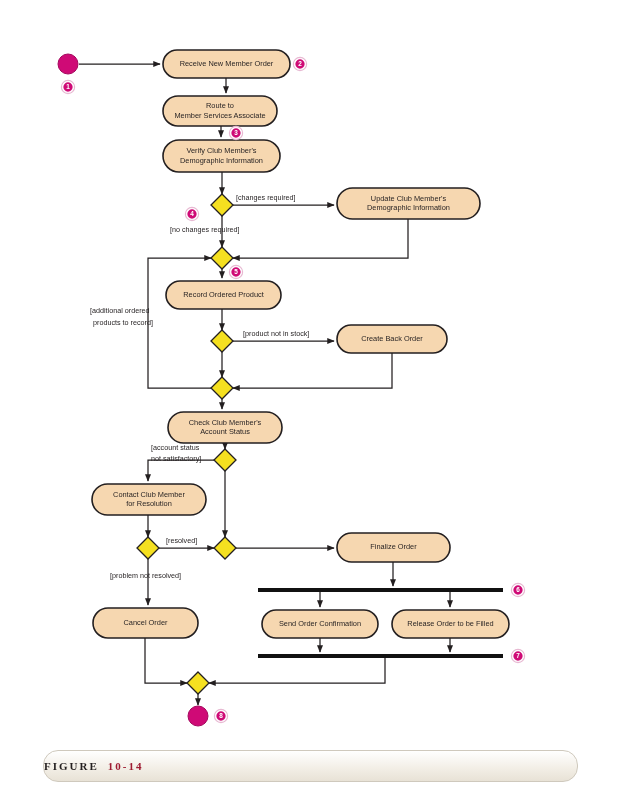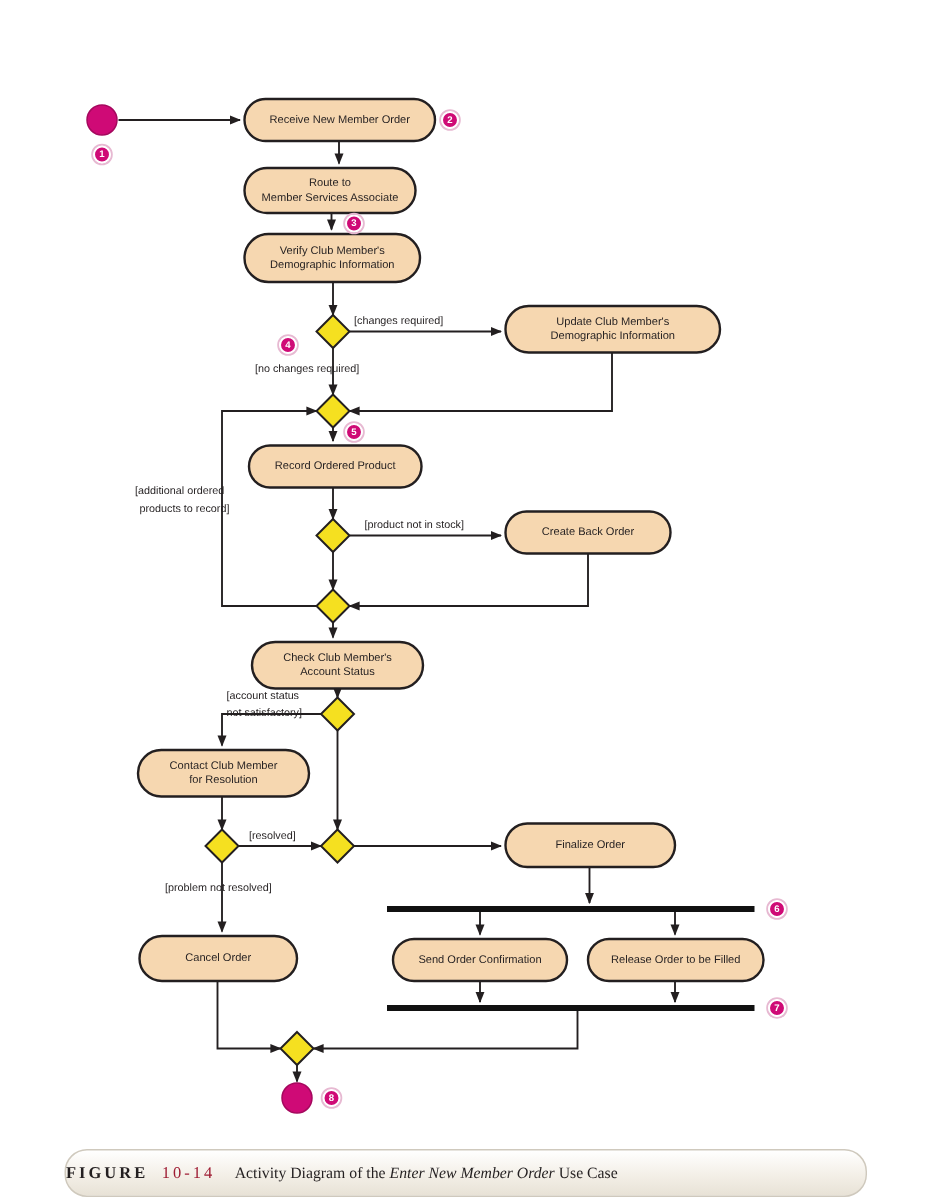--- a/index.html
+++ b/index.html
@@ -2,21 +2,21 @@
 <html><head>
 <meta charset="utf-8">
 <title>Activity Diagram</title>
 <style>
   html,body{margin:0;padding:0;}
   body{
     width:619px;height:800px;background:#ffffff;
     font-family:"Liberation Sans",sans-serif;
     overflow:hidden;position:relative;
   }
-  #diagram-root{position:absolute;left:0;top:16px;width:619px;height:584px;}
+  #diagram-root{position:absolute;left:0;top:0;width:619px;height:584px;}
   svg#activity-svg{display:block;width:619px;height:800px;}
 
   .act-box{fill:#f6d7b0;stroke:#231f20;stroke-width:1.6;}
   .act-label{font-family:"Liberation Sans",sans-serif;font-size:7.4px;fill:#231f20;text-anchor:middle;dominant-baseline:middle;}
   .diamond{fill:#f5e020;stroke:#231f20;stroke-width:1.3;}
   .node-initial{fill:#cf0a76;stroke:#a5085e;stroke-width:1;}
   .node-final-outer{fill:#cf0a76;stroke:#a5085e;stroke-width:1;}
   .bar{fill:#111111;}
   .flow{stroke:#231f20;stroke-width:1.25;fill:none;}
   .guard{font-family:"Liberation Sans",sans-serif;font-size:7.2px;fill:#231f20;}
@@ -30,21 +30,21 @@
     border:1px solid #cfc9bd;border-radius:15px;
     background:linear-gradient(to bottom,#ffffff 0%,#f3efe7 55%,#e8e2d6 100%);
     display:flex;align-items:center;
   }
   #caption-inner{display:flex;align-items:baseline;white-space:nowrap;}
   .cap-figure{
     font-family:"Liberation Serif",serif;font-weight:bold;font-size:11px;
     letter-spacing:2px;color:#231f20;
   }
   .cap-number{
-    font-family:"Liberation Serif",serif;font-weight:normal;font-size:11px;
+    font-family:"Liberation Serif",serif;font-weight:bold;font-size:11px;
     letter-spacing:2px;color:#9e1b32;margin-left:9px;text-align:center;
   }
   .cap-text{
     font-family:"Liberation Serif",serif;font-size:10.5px;color:#231f20;margin-left:13px;
   }
   .cap-em{font-style:italic;}
 </style>
 </head>
 <body>
 
@@ -207,20 +207,15 @@
           <circle cx="221" cy="716" r="5.2" class="callout-circle"></circle>
           <text x="221" y="716.3" class="callout-num">8</text>
         </g>
       </g>
   </svg>
 
   <div id="caption-bar">
     <div id="caption-inner">
       <span class="cap-figure">FIGURE</span>
       <span class="cap-number">10-14</span>
-      <span class="cap-text">
-        <span>Activity Diagram of the</span>
-        <span class="cap-em">Enter New Member Order</span>
-        <span>Use Case</span>
-      </span>
     </div>
   </div>
 </div>
 
 </body></html>

